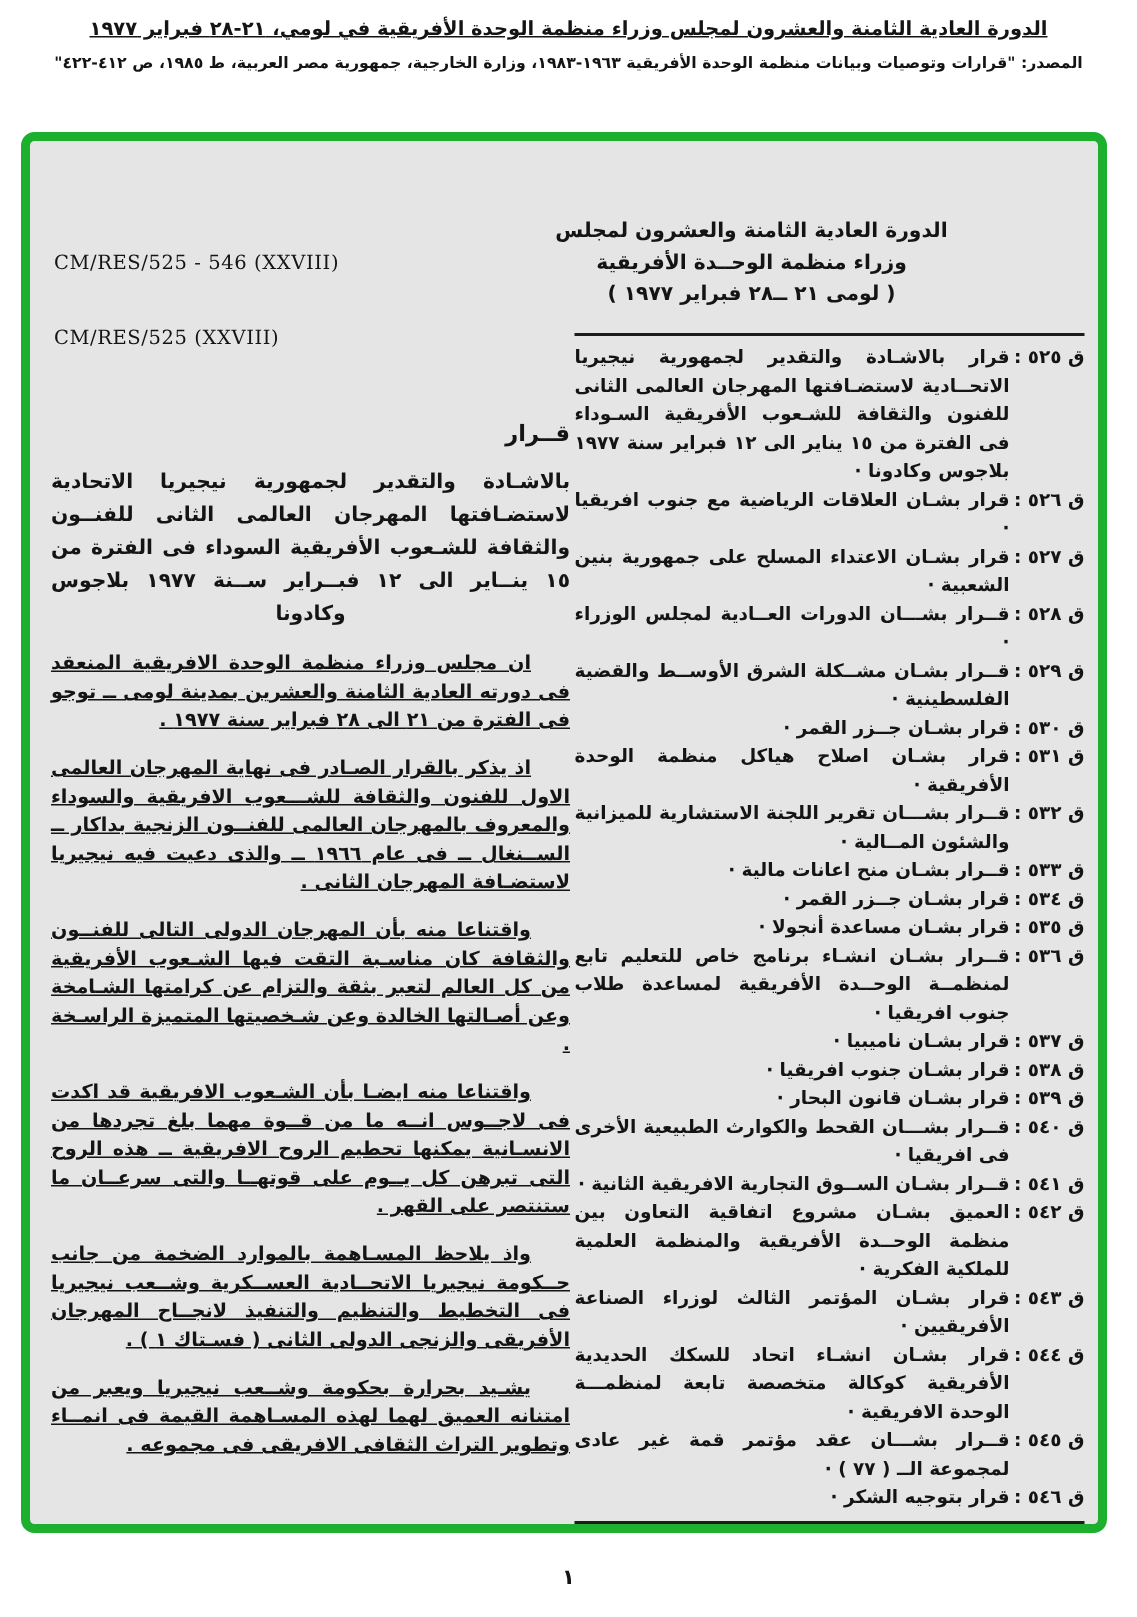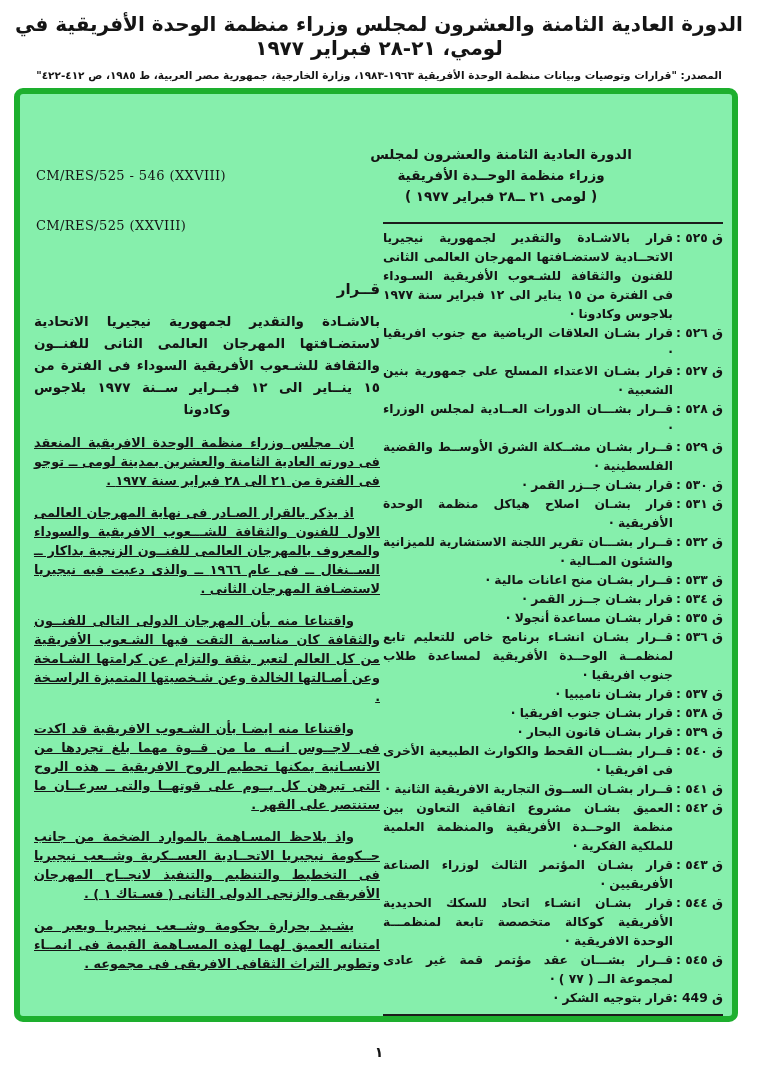--- a/index.html
+++ b/index.html
@@ -1,26 +1,26 @@
 <!DOCTYPE html>
 <html lang="ar"><head>
 <meta charset="utf-8">
 <style>
   html,body{margin:0;padding:0;}
   body{
     width:758px;height:1078px;background:#ffffff;color:#141414;
     font-family:"DejaVu Sans",sans-serif;position:relative;overflow:hidden;
   }
   .header{position:absolute;top:12px;left:0;right:0;text-align:center;direction:rtl;}
-  .header-line1{font-size:20px;font-weight:bold;letter-spacing:0;}
+  .header-line1{font-size:13px;font-weight:bold;letter-spacing:0;text-decoration:underline;}
   .header-line2{font-size:10.5px;font-weight:bold;margin-top:9px;}
 
   .green-box{
     position:absolute;left:14px;top:88px;width:712px;height:922px;
-    border:6px solid #1daf2e;border-radius:9px;background:#86efac;
+    border:6px solid #1daf2e;border-radius:9px;background:#e5e5e5;
   }
 
   .session-heading{
     position:absolute;top:50px;right:100px;width:262px;text-align:center;
     direction:rtl;font-weight:bold;font-size:13.5px;line-height:21px;
   }
   .ref{
     position:absolute;left:16px;font-family:"DejaVu Serif","Liberation Serif",serif;
     font-size:13px;letter-spacing:.4px;white-space:nowrap;direction:ltr;
   }
@@ -166,21 +166,21 @@
     </div>
     <div class="res-item">
       <span class="res-num">ق ٥٤٤ :</span>
       <span class="res-text">قرار بشـان انشـاء اتحاد للسكك الحديدية الأفريقية كوكالة متخصصة تابعة لمنظمـــة الوحدة الافريقية ·</span>
     </div>
     <div class="res-item">
       <span class="res-num">ق ٥٤٥ :</span>
       <span class="res-text">قــرار بشـــان عقد مؤتمر قمة غير عادى لمجموعة الــ ( ٧٧ ) ·</span>
     </div>
     <div class="res-item">
-      <span class="res-num">ق 449 :</span>
+      <span class="res-num">ق ٥٤٦ :</span>
       <span class="res-text">قرار بتوجيه الشكر ·</span>
     </div>
 
     <div class="rule rule-bottom"></div>
   </div>
 
 </div>
 
 <div class="page-number">١</div>
 

